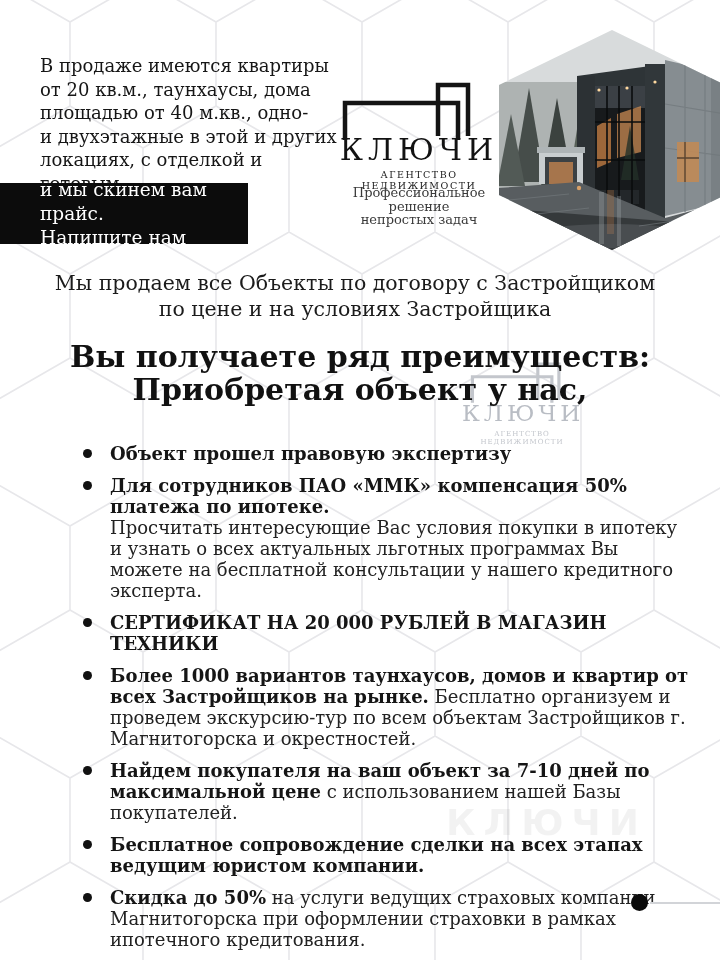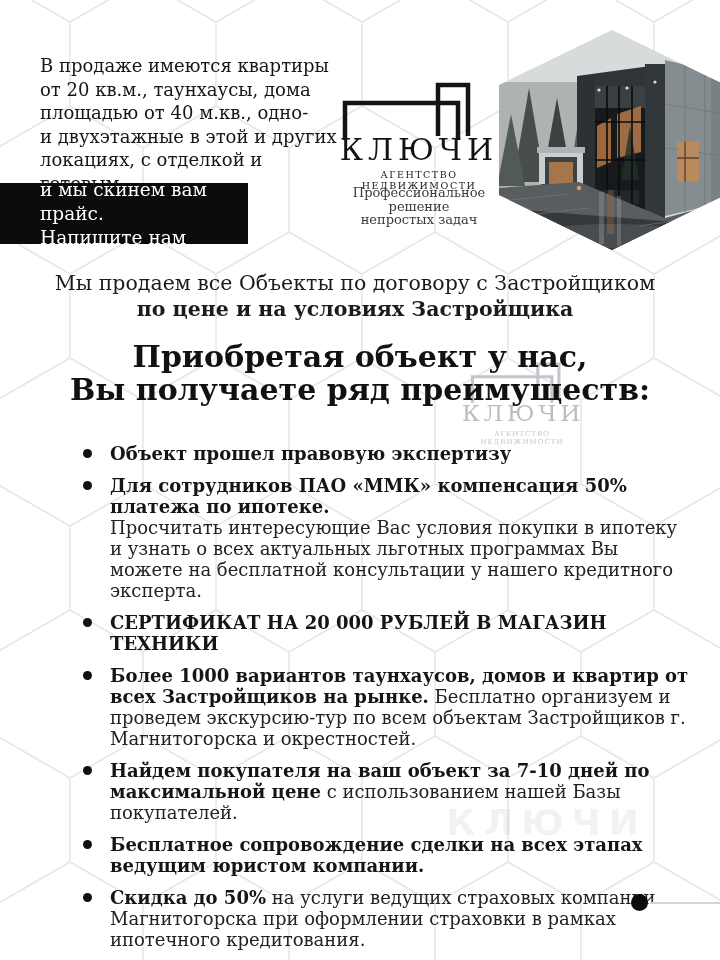--- a/index.html
+++ b/index.html
@@ -32,21 +32,21 @@
   .logo .tag{position:absolute;left:0;top:108px;width:172px;text-align:center;
     font-size:13px;line-height:13.5px;color:#3a3a3a;}
 
   
   .photo{position:absolute;left:499px;top:30px;width:226px;height:220px;z-index:2;
     clip-path:polygon(50% 0,100% 25%,100% 75%,50% 100%,0 75%,0 25%);}
 
   
   .offer{position:absolute;left:0;top:271px;width:668px;text-align:center;z-index:2;
     font-size:20.5px;line-height:25.5px;margin-left:21px;}
-  .offer .l2{font-weight:700;text-align:center;}
+  .offer .l2{font-weight:400;text-align:center;}
 
   
   .wmark{position:absolute;left:462px;top:358px;width:120px;height:86px;z-index:1;}
   .wmark svg{position:absolute;left:2px;top:0;}
   .wmark .brand{position:absolute;left:0;top:42px;width:120px;text-align:center;
     font-size:23px;letter-spacing:4px;color:#b9bdc4;}
   .wmark .sub{position:absolute;left:0;top:72px;width:120px;text-align:center;
     font-size:7px;letter-spacing:1px;color:#c3c6cc;}
 
   
@@ -171,22 +171,22 @@
       <path d="M12 62 V25 H125 V62" fill="none" stroke="#c3c6cc" stroke-width="4.5"></path>
       <path d="M105 58 V7 H135 V58" fill="none" stroke="#c3c6cc" stroke-width="4.5"></path>
     </svg>
     <div class="brand">КЛЮЧИ</div>
     <div class="sub">АГЕНТСТВО НЕДВИЖИМОСТИ</div>
   </div>
 
   <div class="ghost">КЛЮЧИ</div>
 
   <div class="heading">
+    <div>Вы получаете ряд преимуществ:</div>
     <div>Приобретая объект у нас,</div>
-    <div>Вы получаете ряд преимуществ:</div>
   </div>
 
   <ul class="benefits">
     <li class="benefit">
       <span class="dot"></span>
       <span class="b">Объект прошел правовую экспертизу</span>
     </li>
     <li class="benefit">
       <span class="dot"></span>
       <span class="b">Для сотрудников ПАО «ММК» компенсация 50% платежа по ипотеке.</span><span class="reg block">Просчитать интересующие Вас условия покупки в ипотеку и узнать о всех актуальных льготных программах Вы можете на бесплатной консультации у нашего кредитного эксперта.</span>

